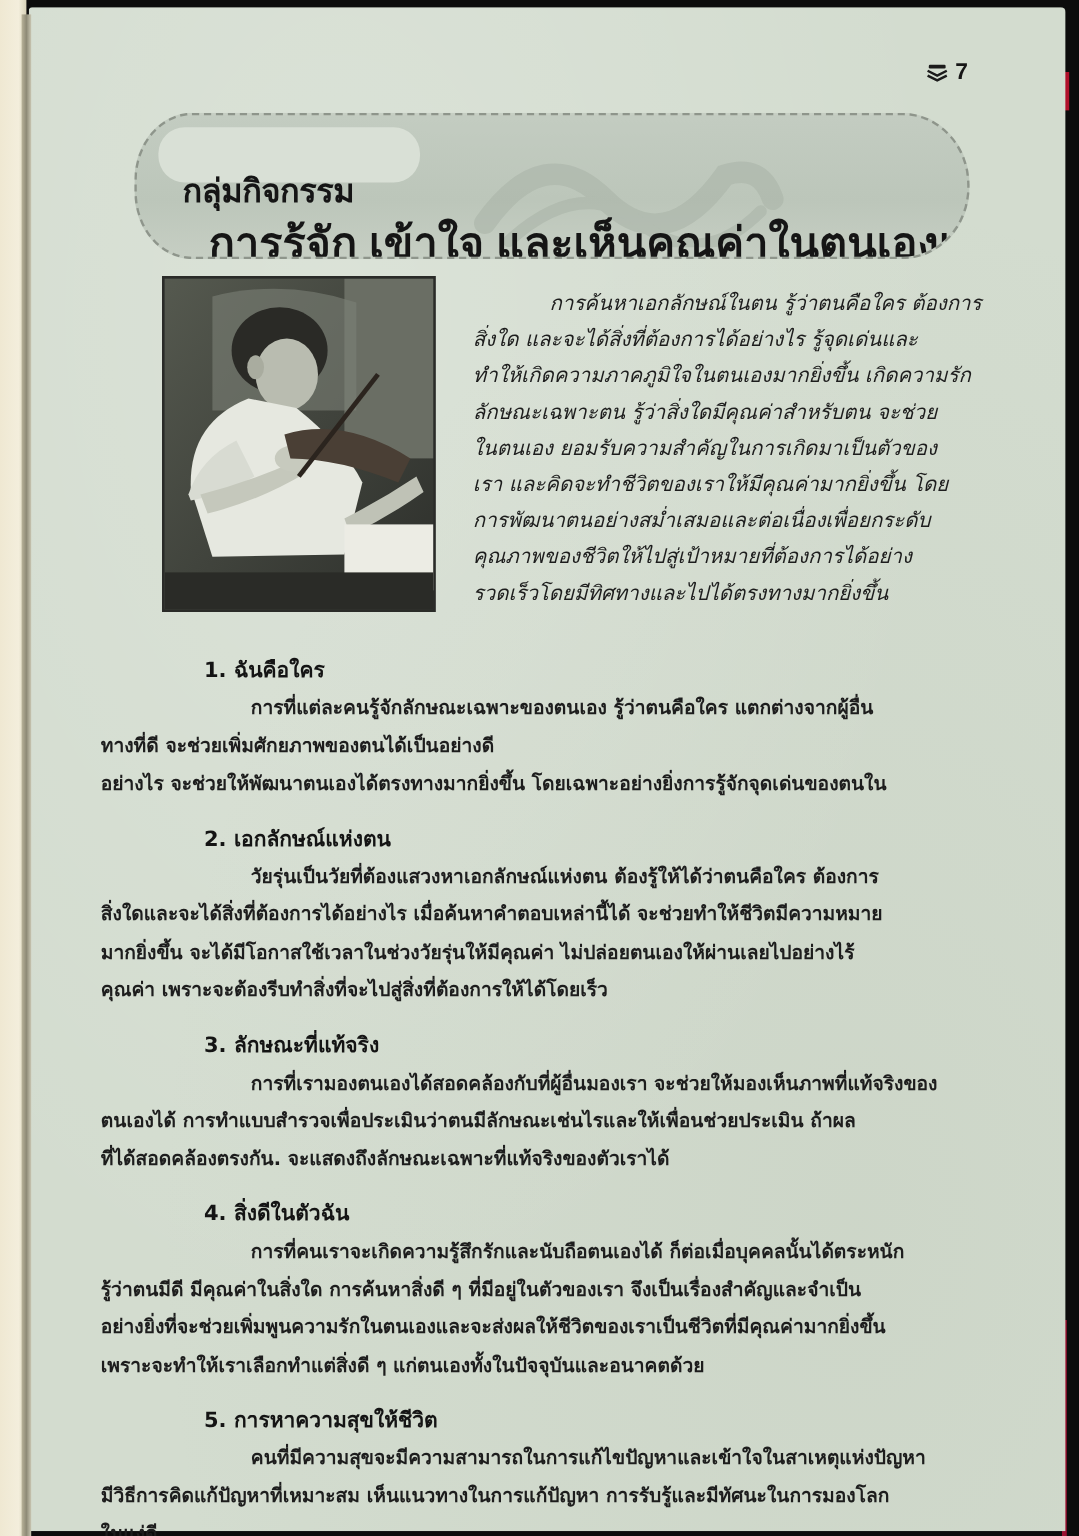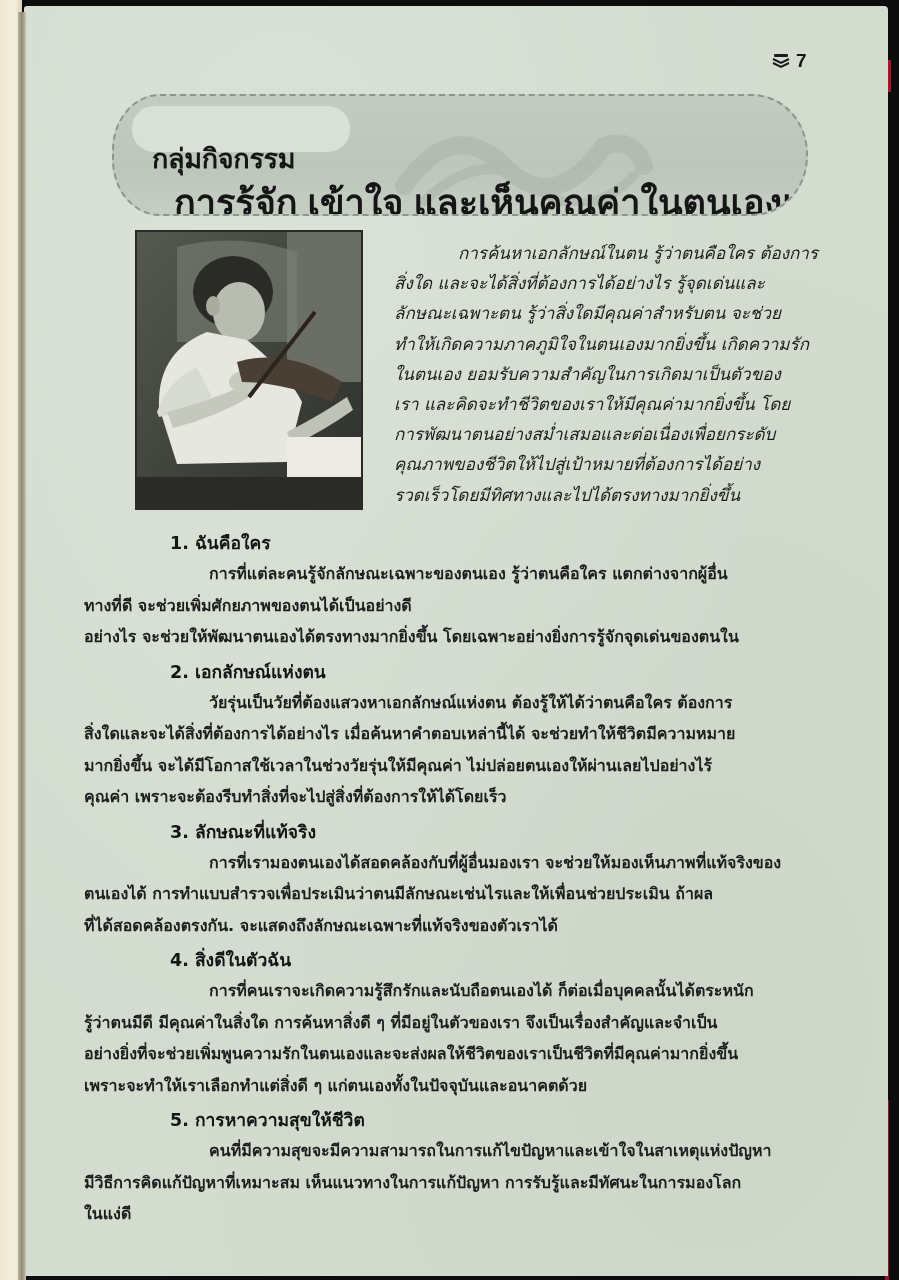--- a/index.html
+++ b/index.html
@@ -86,20 +86,21 @@
     }
     .intro .line { display: block; white-space: nowrap; }
     .intro .line.first { padding-left: 64px; }
 
     
     .sections { position: absolute; left: 60px; top: 522px; width: 760px; }
     .section-heading {
       font-family: "DejaVu Sans", sans-serif; font-weight: bold;
       font-size: 17.5px; line-height: 30px; padding-left: 86px; color: #141414;
       white-space: nowrap;
+      margin-top: 16px;
     }
     .section-body {
       font-family: "DejaVu Sans", sans-serif; font-size: 16px;
       line-height: 31.5px; color: #1d1d1d;
     }
     .section-body .line { display: block; white-space: nowrap; font-weight: bold; }
     .section-body .line.first { padding-left: 125px; }
     .sec { margin-bottom: 4px; }
   </style>
 </head>
@@ -163,22 +164,22 @@
         <line x1="112" y1="165" x2="178" y2="80" stroke="#2b241e" stroke-width="4"></line>
 
         <rect x="150" y="205" width="78" height="55" fill="#ecece4"></rect>
         <rect x="0" y="245" width="228" height="35" fill="#2a2b27"></rect>
       </svg>
     </div>
 
     <div class="intro">
       <span class="line first">การค้นหาเอกลักษณ์ในตน รู้ว่าตนคือใคร ต้องการ</span>
       <span class="line">สิ่งใด และจะได้สิ่งที่ต้องการได้อย่างไร รู้จุดเด่นและ</span>
+      <span class="line">ทำให้เกิดความภาคภูมิใจในตนเองมากยิ่งขึ้น เกิดความรัก</span>
       <span class="line">ลักษณะเฉพาะตน รู้ว่าสิ่งใดมีคุณค่าสำหรับตน จะช่วย</span>
-      <span class="line">ทำให้เกิดความภาคภูมิใจในตนเองมากยิ่งขึ้น เกิดความรัก</span>
       <span class="line">ในตนเอง ยอมรับความสำคัญในการเกิดมาเป็นตัวของ</span>
       <span class="line">เรา และคิดจะทำชีวิตของเราให้มีคุณค่ามากยิ่งขึ้น โดย</span>
       <span class="line">การพัฒนาตนอย่างสม่ำเสมอและต่อเนื่องเพื่อยกระดับ</span>
       <span class="line">คุณภาพของชีวิตให้ไปสู่เป้าหมายที่ต้องการได้อย่าง</span>
       <span class="line">รวดเร็วโดยมีทิศทางและไปได้ตรงทางมากยิ่งขึ้น</span>
     </div>
 
     <div class="sections">
       <div class="sec">
         <div class="section-heading">1. ฉันคือใคร</div>

